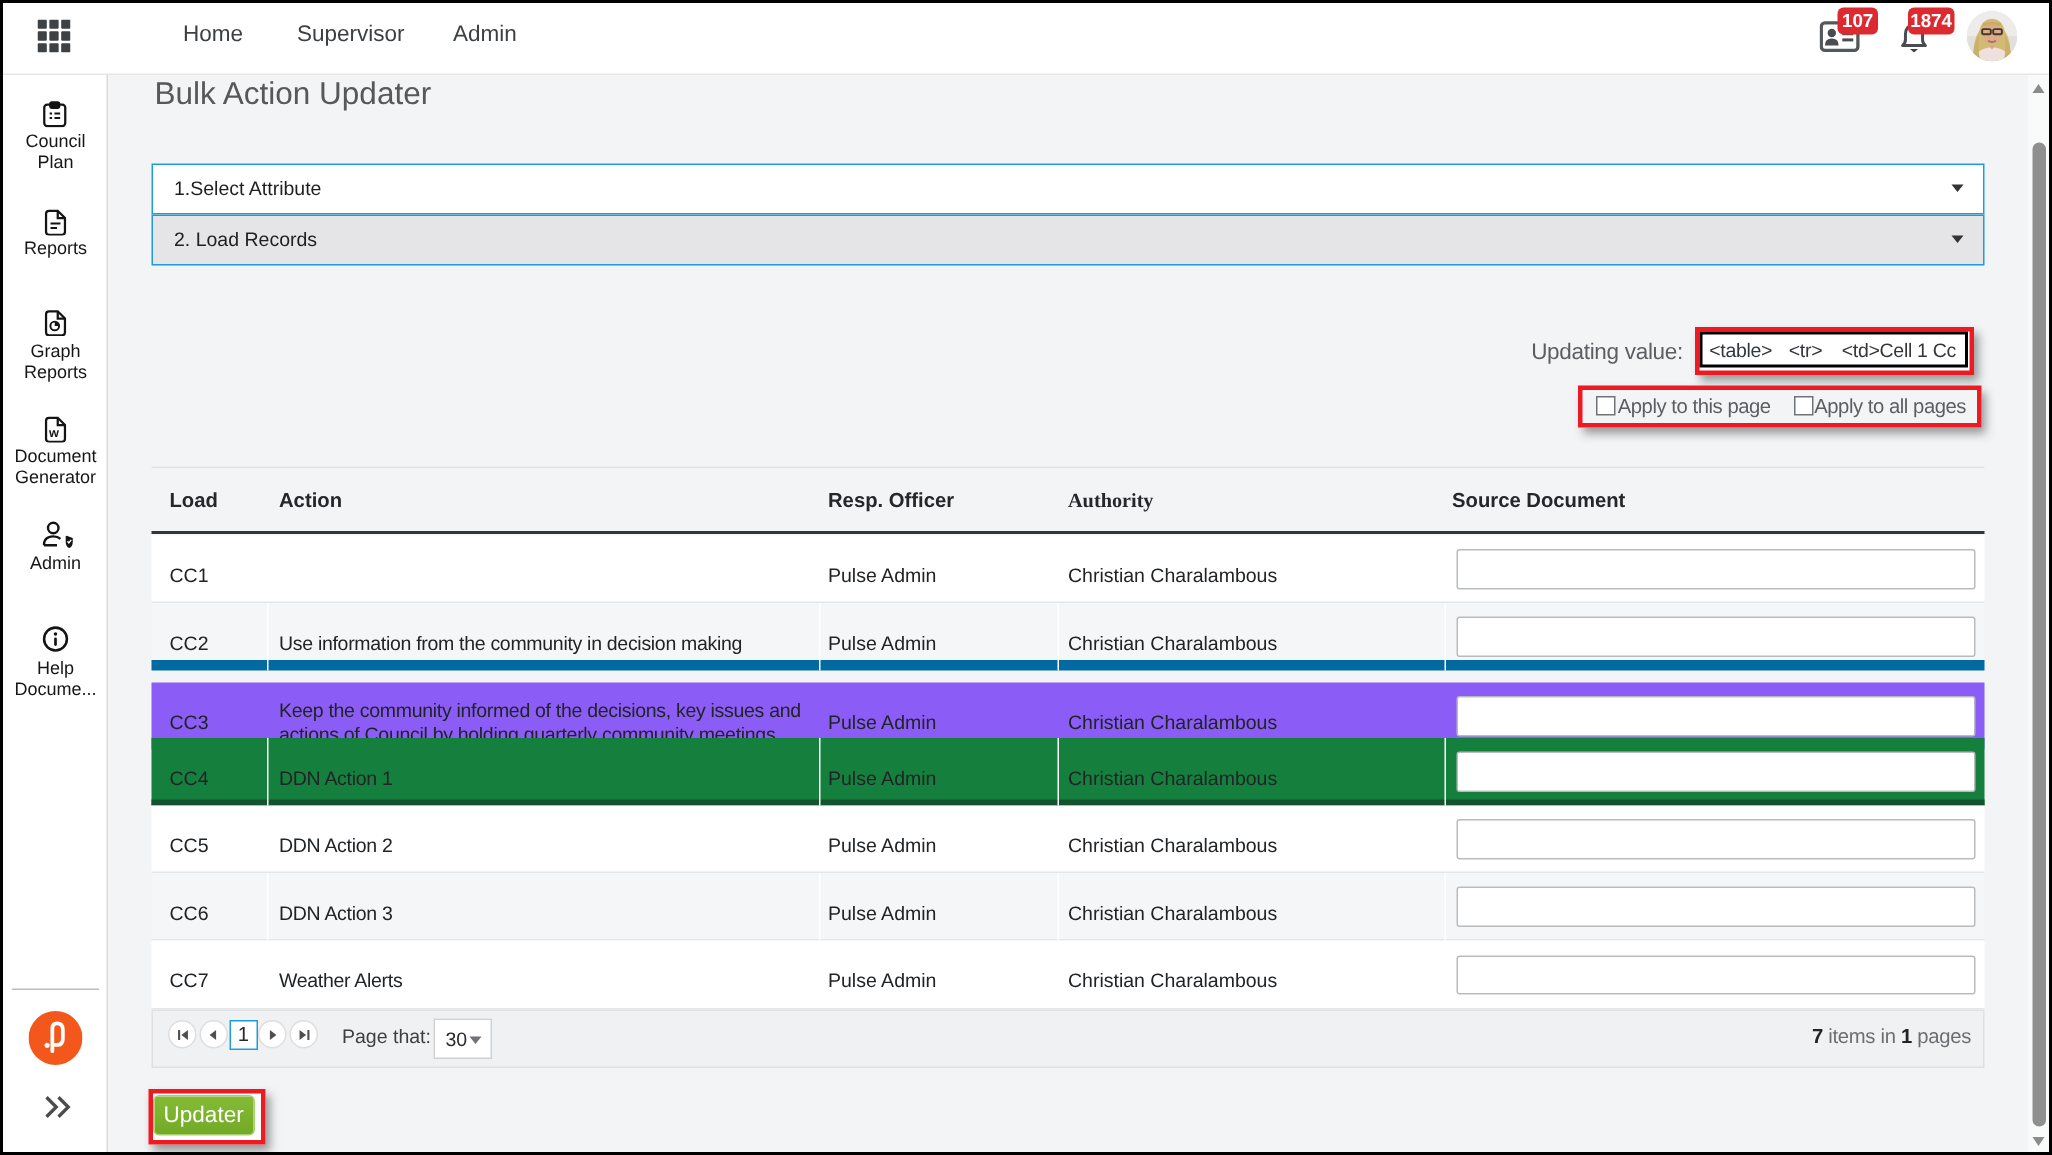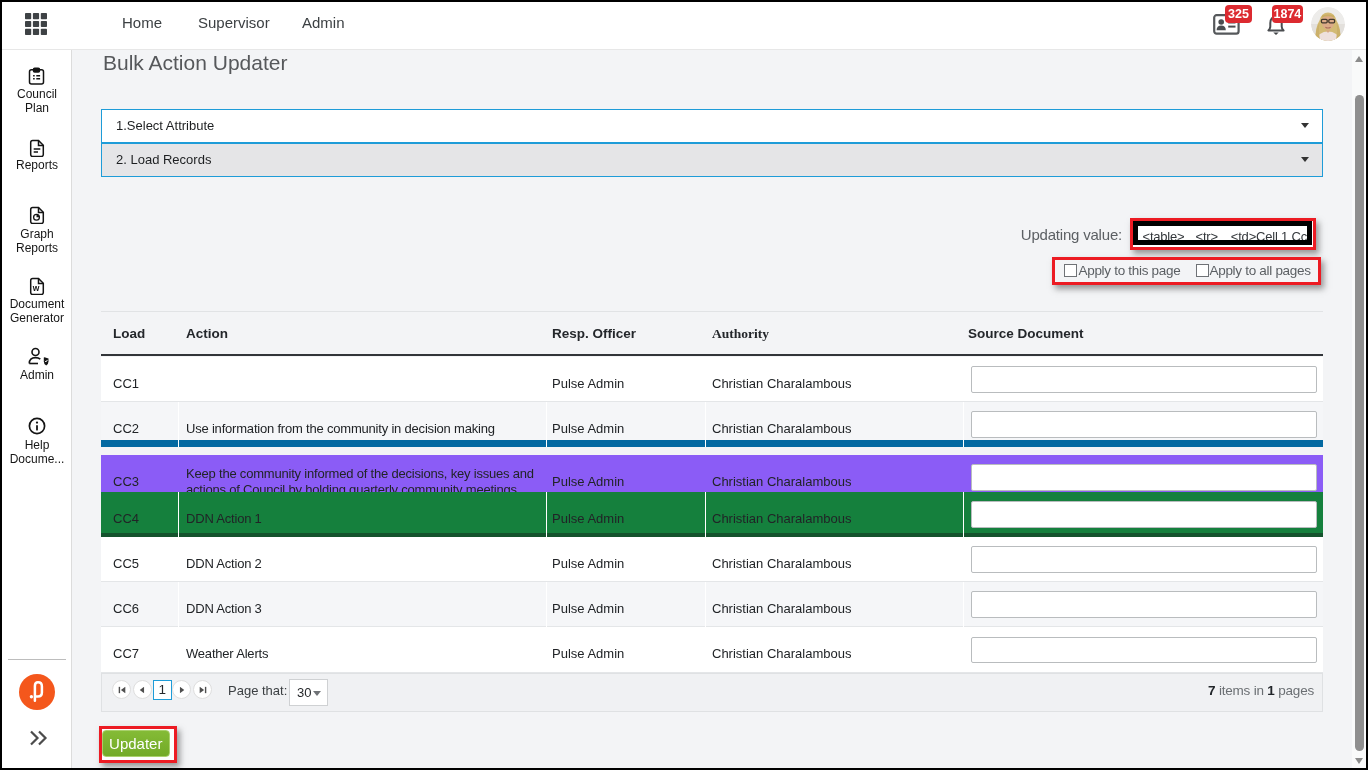--- a/index.html
+++ b/index.html
@@ -46,21 +46,21 @@
 <div class="abs navlink" style="left:122px;">Home</div>
 <div class="abs navlink" style="left:198px;">Supervisor</div>
 <div class="abs navlink" style="left:302px;">Admin</div>
 <svg class="abs" style="left:1213px;top:14px;" width="27" height="21" viewBox="0 0 27 21">
 <rect x="1.2" y="1.2" width="24.4" height="18.4" rx="2.4" fill="#fff" stroke="#55585b" stroke-width="2.2"></rect>
 <circle cx="8.2" cy="8" r="2.8" fill="#4a4d50"></circle>
 <path d="M3.6 16.3 Q3.6 11.6 8.2 11.6 Q12.8 11.6 12.8 16.3 Z" fill="#4a4d50"></path>
 <rect x="15.2" y="7.5" width="7.3" height="2" fill="#4a4d50"></rect>
 <rect x="15.2" y="11.6" width="7.3" height="2" fill="#4a4d50"></rect>
 </svg>
-<div class="abs" style="left:1225px;top:4.5px;min-width:24.5px;height:18px;background:#dc2a30;border-radius:4px;color:#fff;font-size:12.5px;font-weight:bold;line-height:18px;text-align:center;padding:0 3px;">325</div>
+<div class="abs" style="left:1225px;top:4.5px;min-width:24.5px;height:18px;background:#dc2a30;border-radius:4px;color:#fff;font-size:12.5px;font-weight:bold;line-height:18px;text-align:center;padding:0 3px;">107</div>
 <svg class="abs" style="left:1265px;top:15px;" width="22" height="21" viewBox="0 0 22 21">
 <path d="M11 1.6 C7.4 1.6 5.3 4.3 5.3 7.9 L5.3 11.5 Q5.3 13.8 3.4 15.4 L18.6 15.4 Q16.7 13.8 16.7 11.5 L16.7 7.9 C16.7 4.3 14.6 1.6 11 1.6 Z" fill="none" stroke="#4a4d50" stroke-width="2" stroke-linejoin="round"></path>
 <path d="M8.3 17.6 L13.7 17.6 L11 20 Z" fill="#3f4245"></path>
 </svg>
 <div class="abs" style="left:1271.5px;top:4.5px;min-width:28.5px;height:18px;background:#dc2a30;border-radius:4px;color:#fff;font-size:12.5px;font-weight:bold;line-height:18px;text-align:center;padding:0 2px;">1874</div>
 <svg class="abs" style="left:1311px;top:7px;border-radius:50%;" width="34" height="34" viewBox="0 0 34 34">
 <defs>
       <clipPath id="avc">
         <circle cx="17" cy="17" r="17"></circle>
       </clipPath>
@@ -147,21 +147,21 @@
 <div class="abs panel" style="top:109px;height:33.5px;background:#fff;">
   <div class="ptext">1.Select Attribute</div>
     <div class="pcaret"></div>
 </div>
 <div class="abs panel" style="top:142.5px;height:34.5px;background:#e5e5e7;">
   <div class="ptext">2. Load Records</div>
     <div class="pcaret"></div>
 </div>
 <div class="abs" style="top:226.5px;height:16px;line-height:16px;left:982px;width:140px;text-align:right;font-size:15px;letter-spacing:-0.2px;color:#5b5f63;white-space:nowrap;">Updating value:</div>
 <div class="abs redbox" style="left:1129.5px;top:217.5px;width:186px;height:32px;background:#fff;">
-  <div class="abs" style="left:0.5px;top:0.5px;width:178.5px;height:24.4px;border:5px solid #000000;overflow:hidden;white-space:nowrap;font-size:13px;color:#33373b;line-height:22px;padding-left:4.5px;letter-spacing:-0.2px;"><span>&lt;table&gt;</span><span style="margin-left:11px;">&lt;tr&gt;</span><span style="margin-left:13px;">&lt;td&gt;Cell 1 Cc</span></div>
+  <div class="abs" style="left:0.5px;top:0.5px;width:178.5px;height:24.4px;border:2px solid #000000;overflow:hidden;white-space:nowrap;font-size:13px;color:#33373b;line-height:22px;padding-left:4.5px;letter-spacing:-0.2px;"><span>&lt;table&gt;</span><span style="margin-left:11px;">&lt;tr&gt;</span><span style="margin-left:13px;">&lt;td&gt;Cell 1 Cc</span></div>
 </div>
 <div class="abs redbox" style="left:1051.5px;top:256.5px;width:269.5px;height:28px;background:#f3f4f6;"></div>
 <div class="abs cbx" style="left:1064px;"></div>
 <div class="abs cblbl" style="left:1078.5px;">Apply to this page</div>
 <div class="abs cbx" style="left:1196px;"></div>
 <div class="abs cblbl" style="left:1209.5px;">Apply to all pages</div>
 <div class="abs" style="left:101px;top:311px;width:1221.5px;height:1px;background:#e1e3e5;"></div>
 <div class="abs hdrcell" style="left:113px;">Load</div>
 <div class="abs hdrcell" style="left:186px;">Action</div>
 <div class="abs hdrcell" style="left:552px;">Resp. Officer</div>

